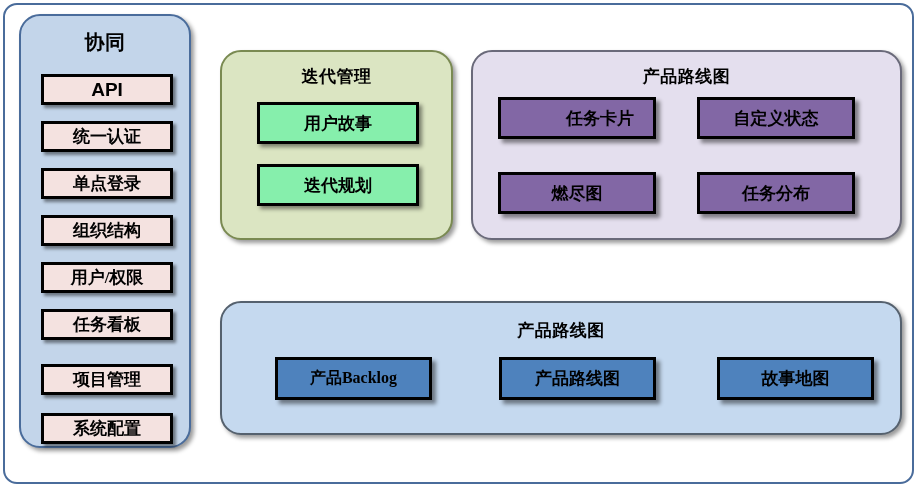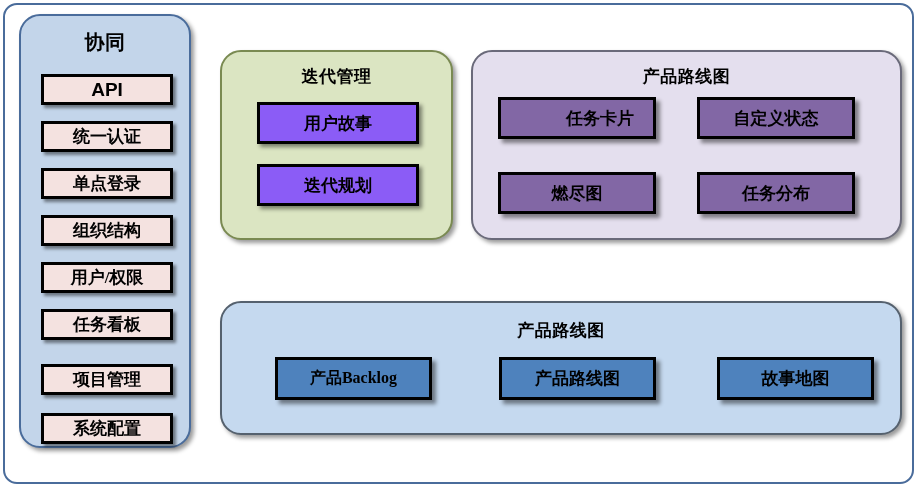--- a/index.html
+++ b/index.html
@@ -92,21 +92,21 @@
   #panel-iteration .panel-title {
     top: 13px;
     font-size: 17px;
   }
   .green-box {
     position: absolute;
     left: 35px;
     width: 162px;
     height: 42px;
     box-sizing: border-box;
-    background: #8b5cf6;
+    background: #86efac;
     border: 3px solid #000000;
     box-shadow: 3px 3px 4px rgba(0,0,0,0.45);
     display: flex;
     align-items: center;
     justify-content: center;
     font-family: "Liberation Serif", "DejaVu Serif", serif;
     font-size: 17px;
     font-weight: bold;
     color: #000000;
     white-space: nowrap;

